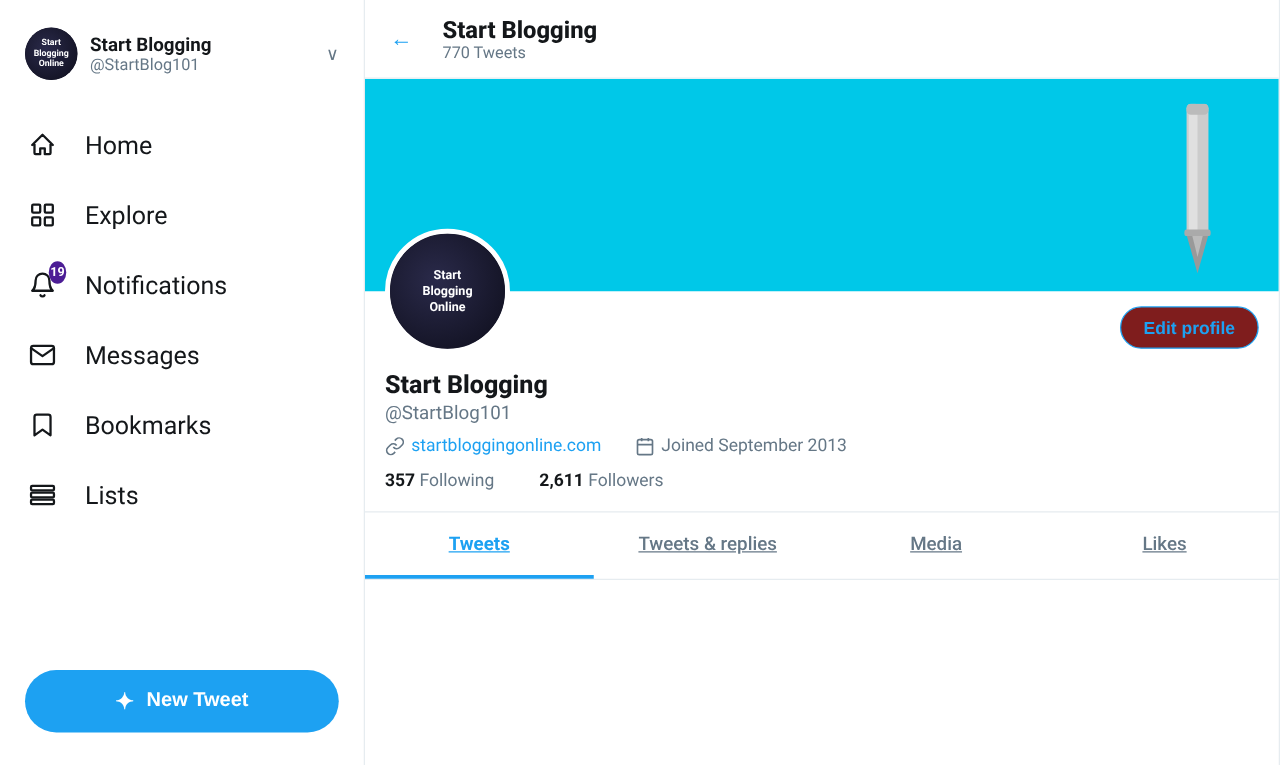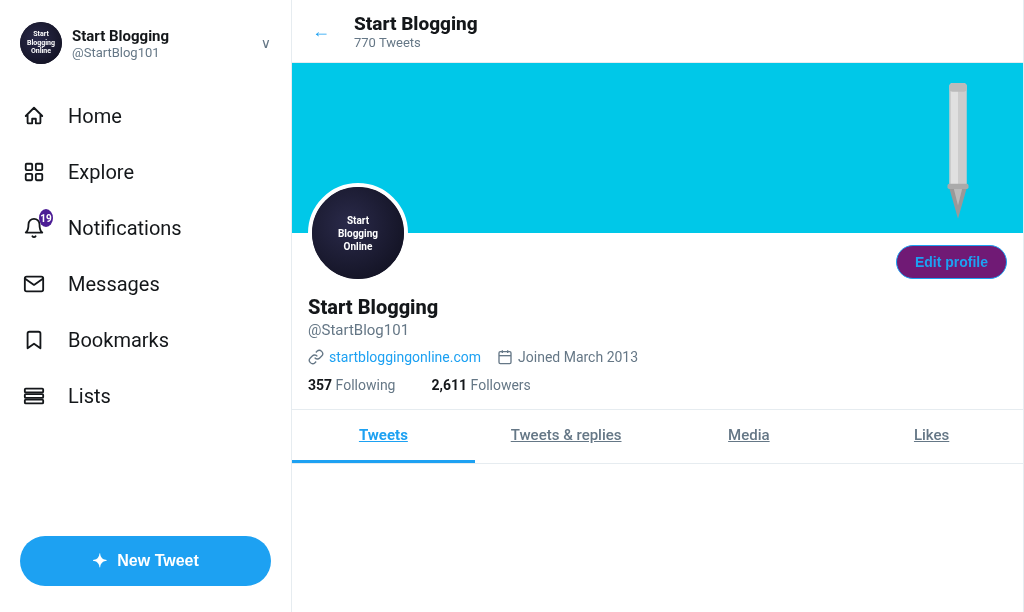--- a/index.html
+++ b/index.html
@@ -241,21 +241,21 @@
 
     .profile-avatar-text {
       font-size: 10px;
       color: #fff;
       text-align: center;
       font-weight: bold;
       line-height: 1.3;
     }
 
     .edit-profile-btn {
-      background: #701a75;
+      background: #7f1d1d;
       color: #1da1f2;
       border: 1.5px solid #1da1f2;
       border-radius: 20px;
       padding: 8px 18px;
       font-size: 14px;
       font-weight: 600;
       cursor: pointer;
       margin-bottom: 4px;
     }
 
@@ -275,21 +275,21 @@
     .profile-bio {
       font-size: 15px;
       color: #14171a;
       margin-bottom: 10px;
       line-height: 1.4;
     }
 
     .profile-meta {
       display: flex;
       align-items: center;
-      gap: 16px;
+      gap: 27px;
       margin-bottom: 12px;
       flex-wrap: wrap;
     }
 
     .meta-item {
       display: flex;
       align-items: center;
       gap: 5px;
       font-size: 14px;
       color: #657786;
@@ -483,21 +483,21 @@
         </svg>
         <a href="#">startbloggingonline.com</a>
       </div>
       <div class="meta-item">
         <svg style="width:16px;height:16px;stroke:#657786;fill:none;stroke-width:2;" viewBox="0 0 24 24">
           <rect x="3" y="4" width="18" height="18" rx="2" ry="2"></rect>
           <line x1="16" y1="2" x2="16" y2="6"></line>
           <line x1="8" y1="2" x2="8" y2="6"></line>
           <line x1="3" y1="10" x2="21" y2="10"></line>
         </svg>
-        <span>Joined March 2013</span>
+        <span>Joined September 2013</span>
       </div>
     </div>
 
     <div class="profile-stats">
       <div class="stat-item">
         <strong>357</strong>
         <span>Following</span>
       </div>
       <div class="stat-item">
         <strong>2,611</strong>

